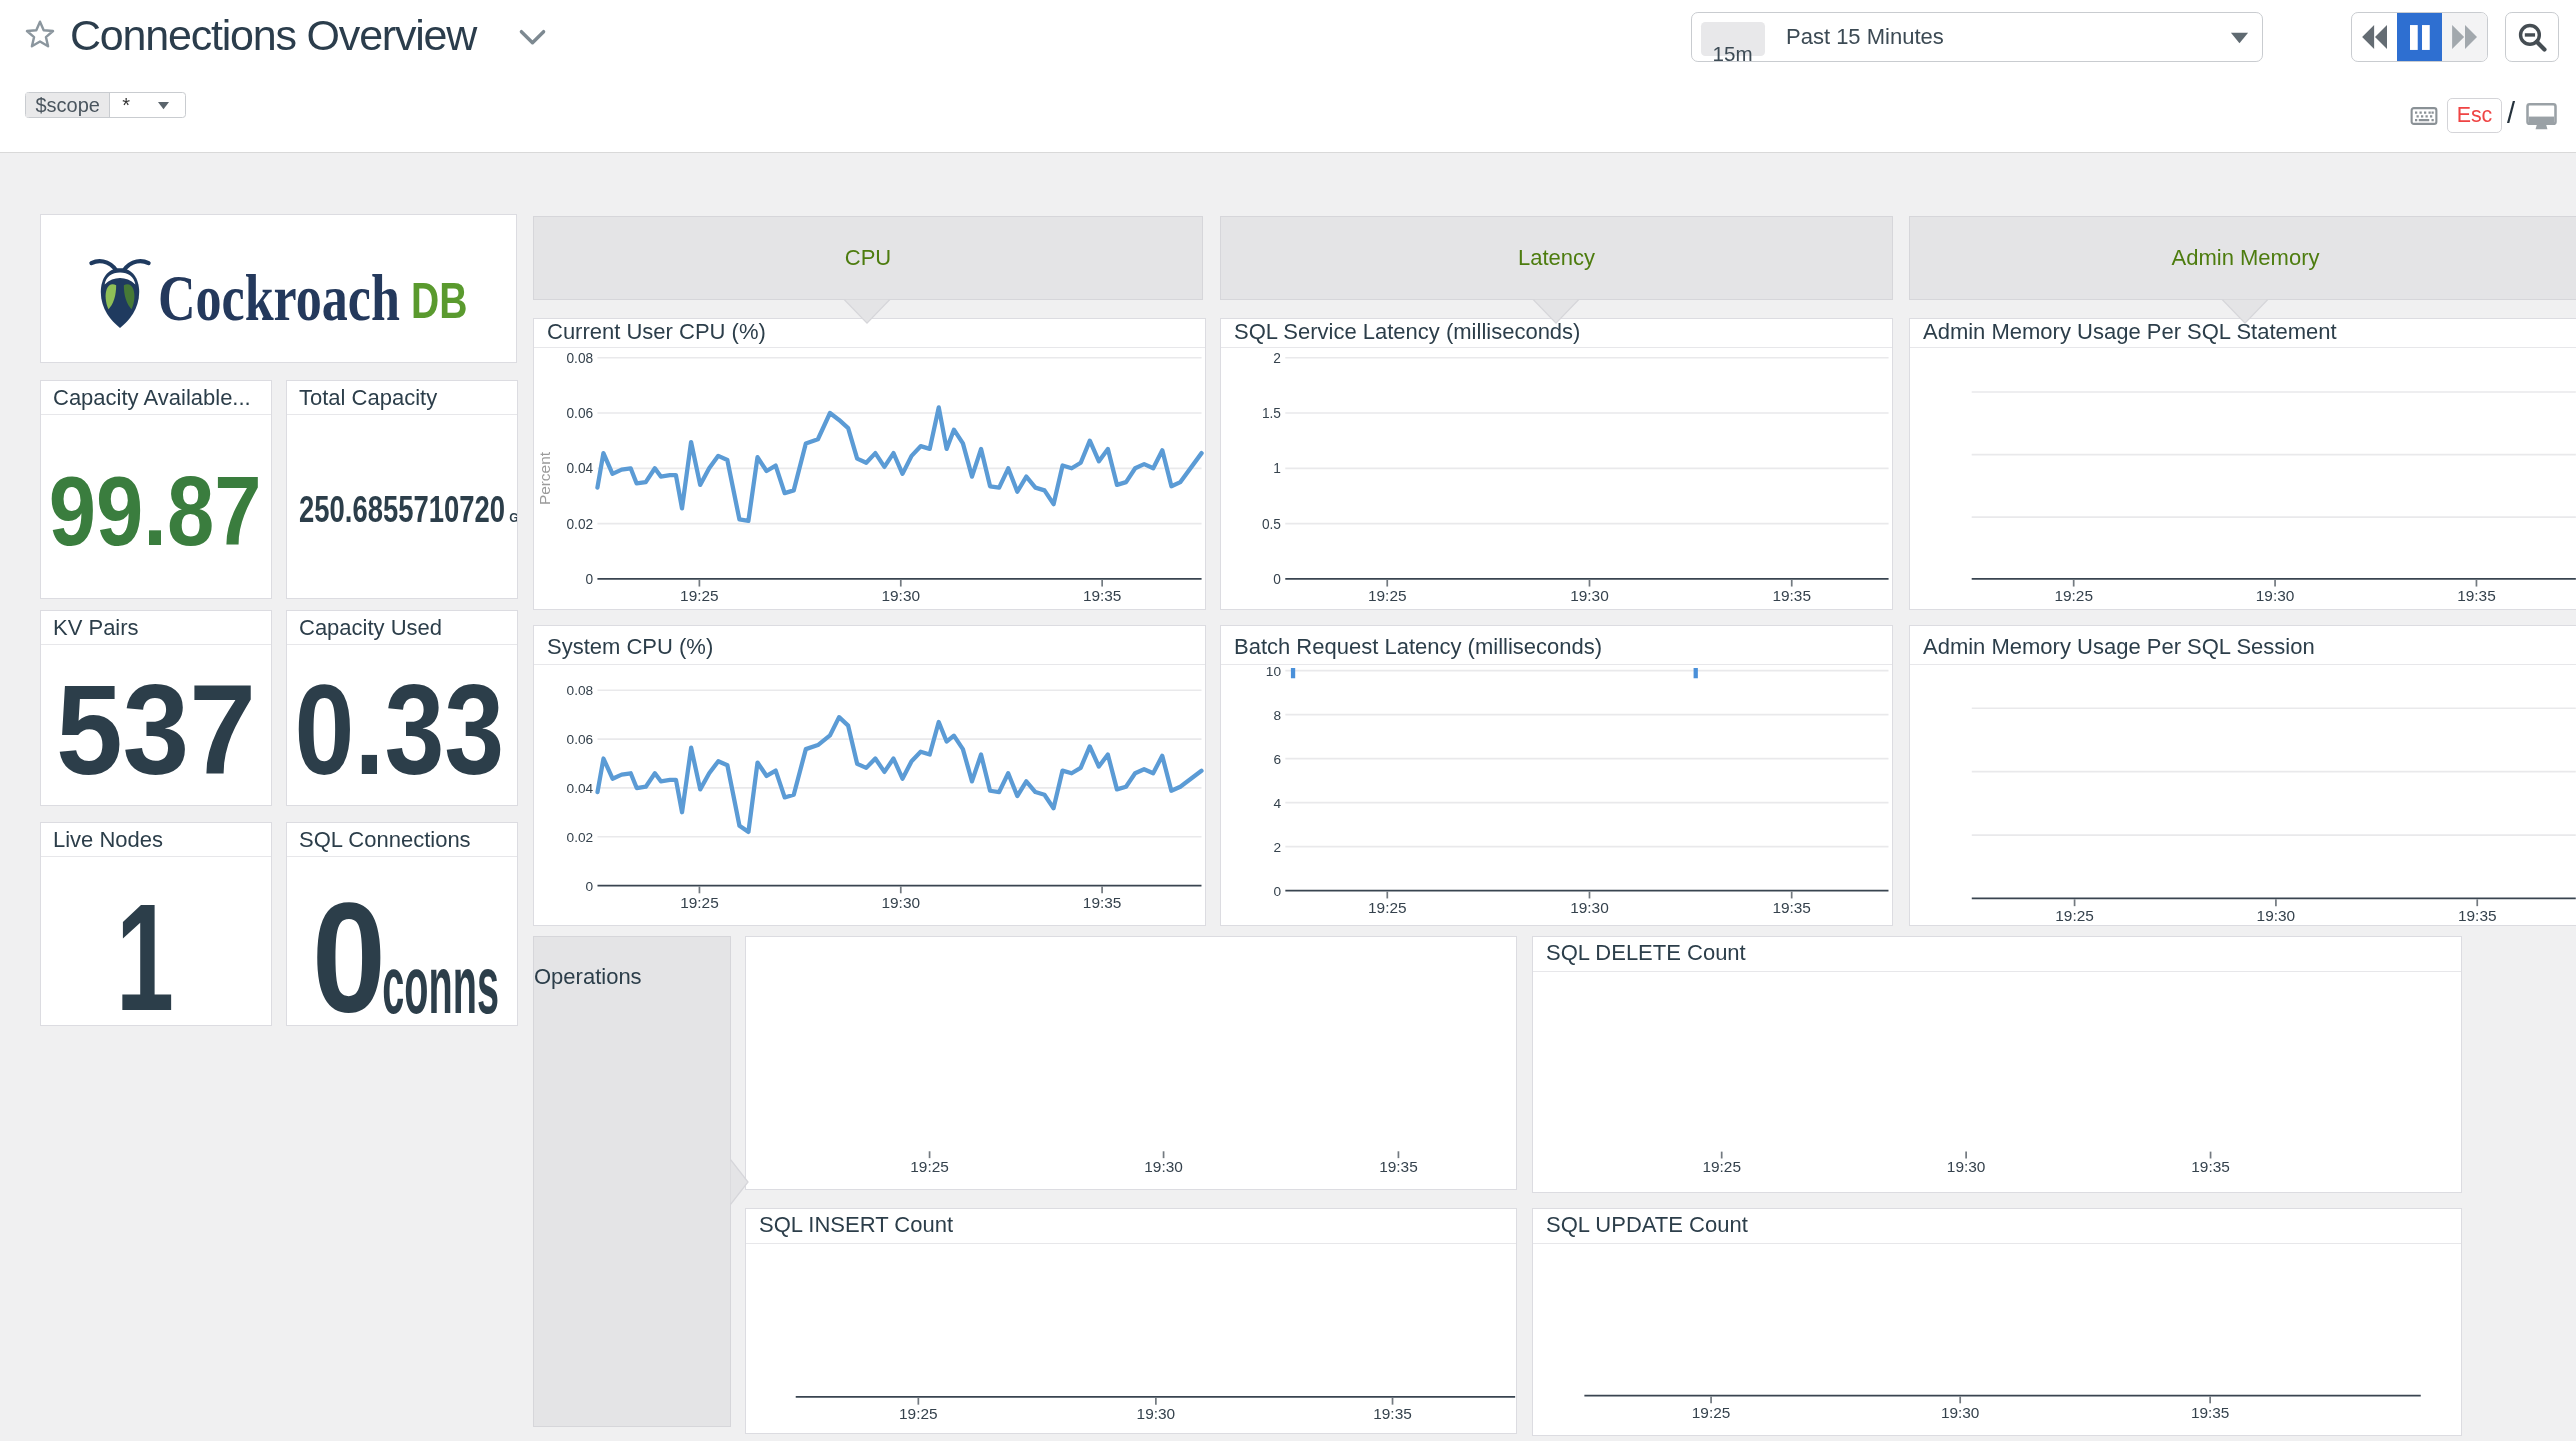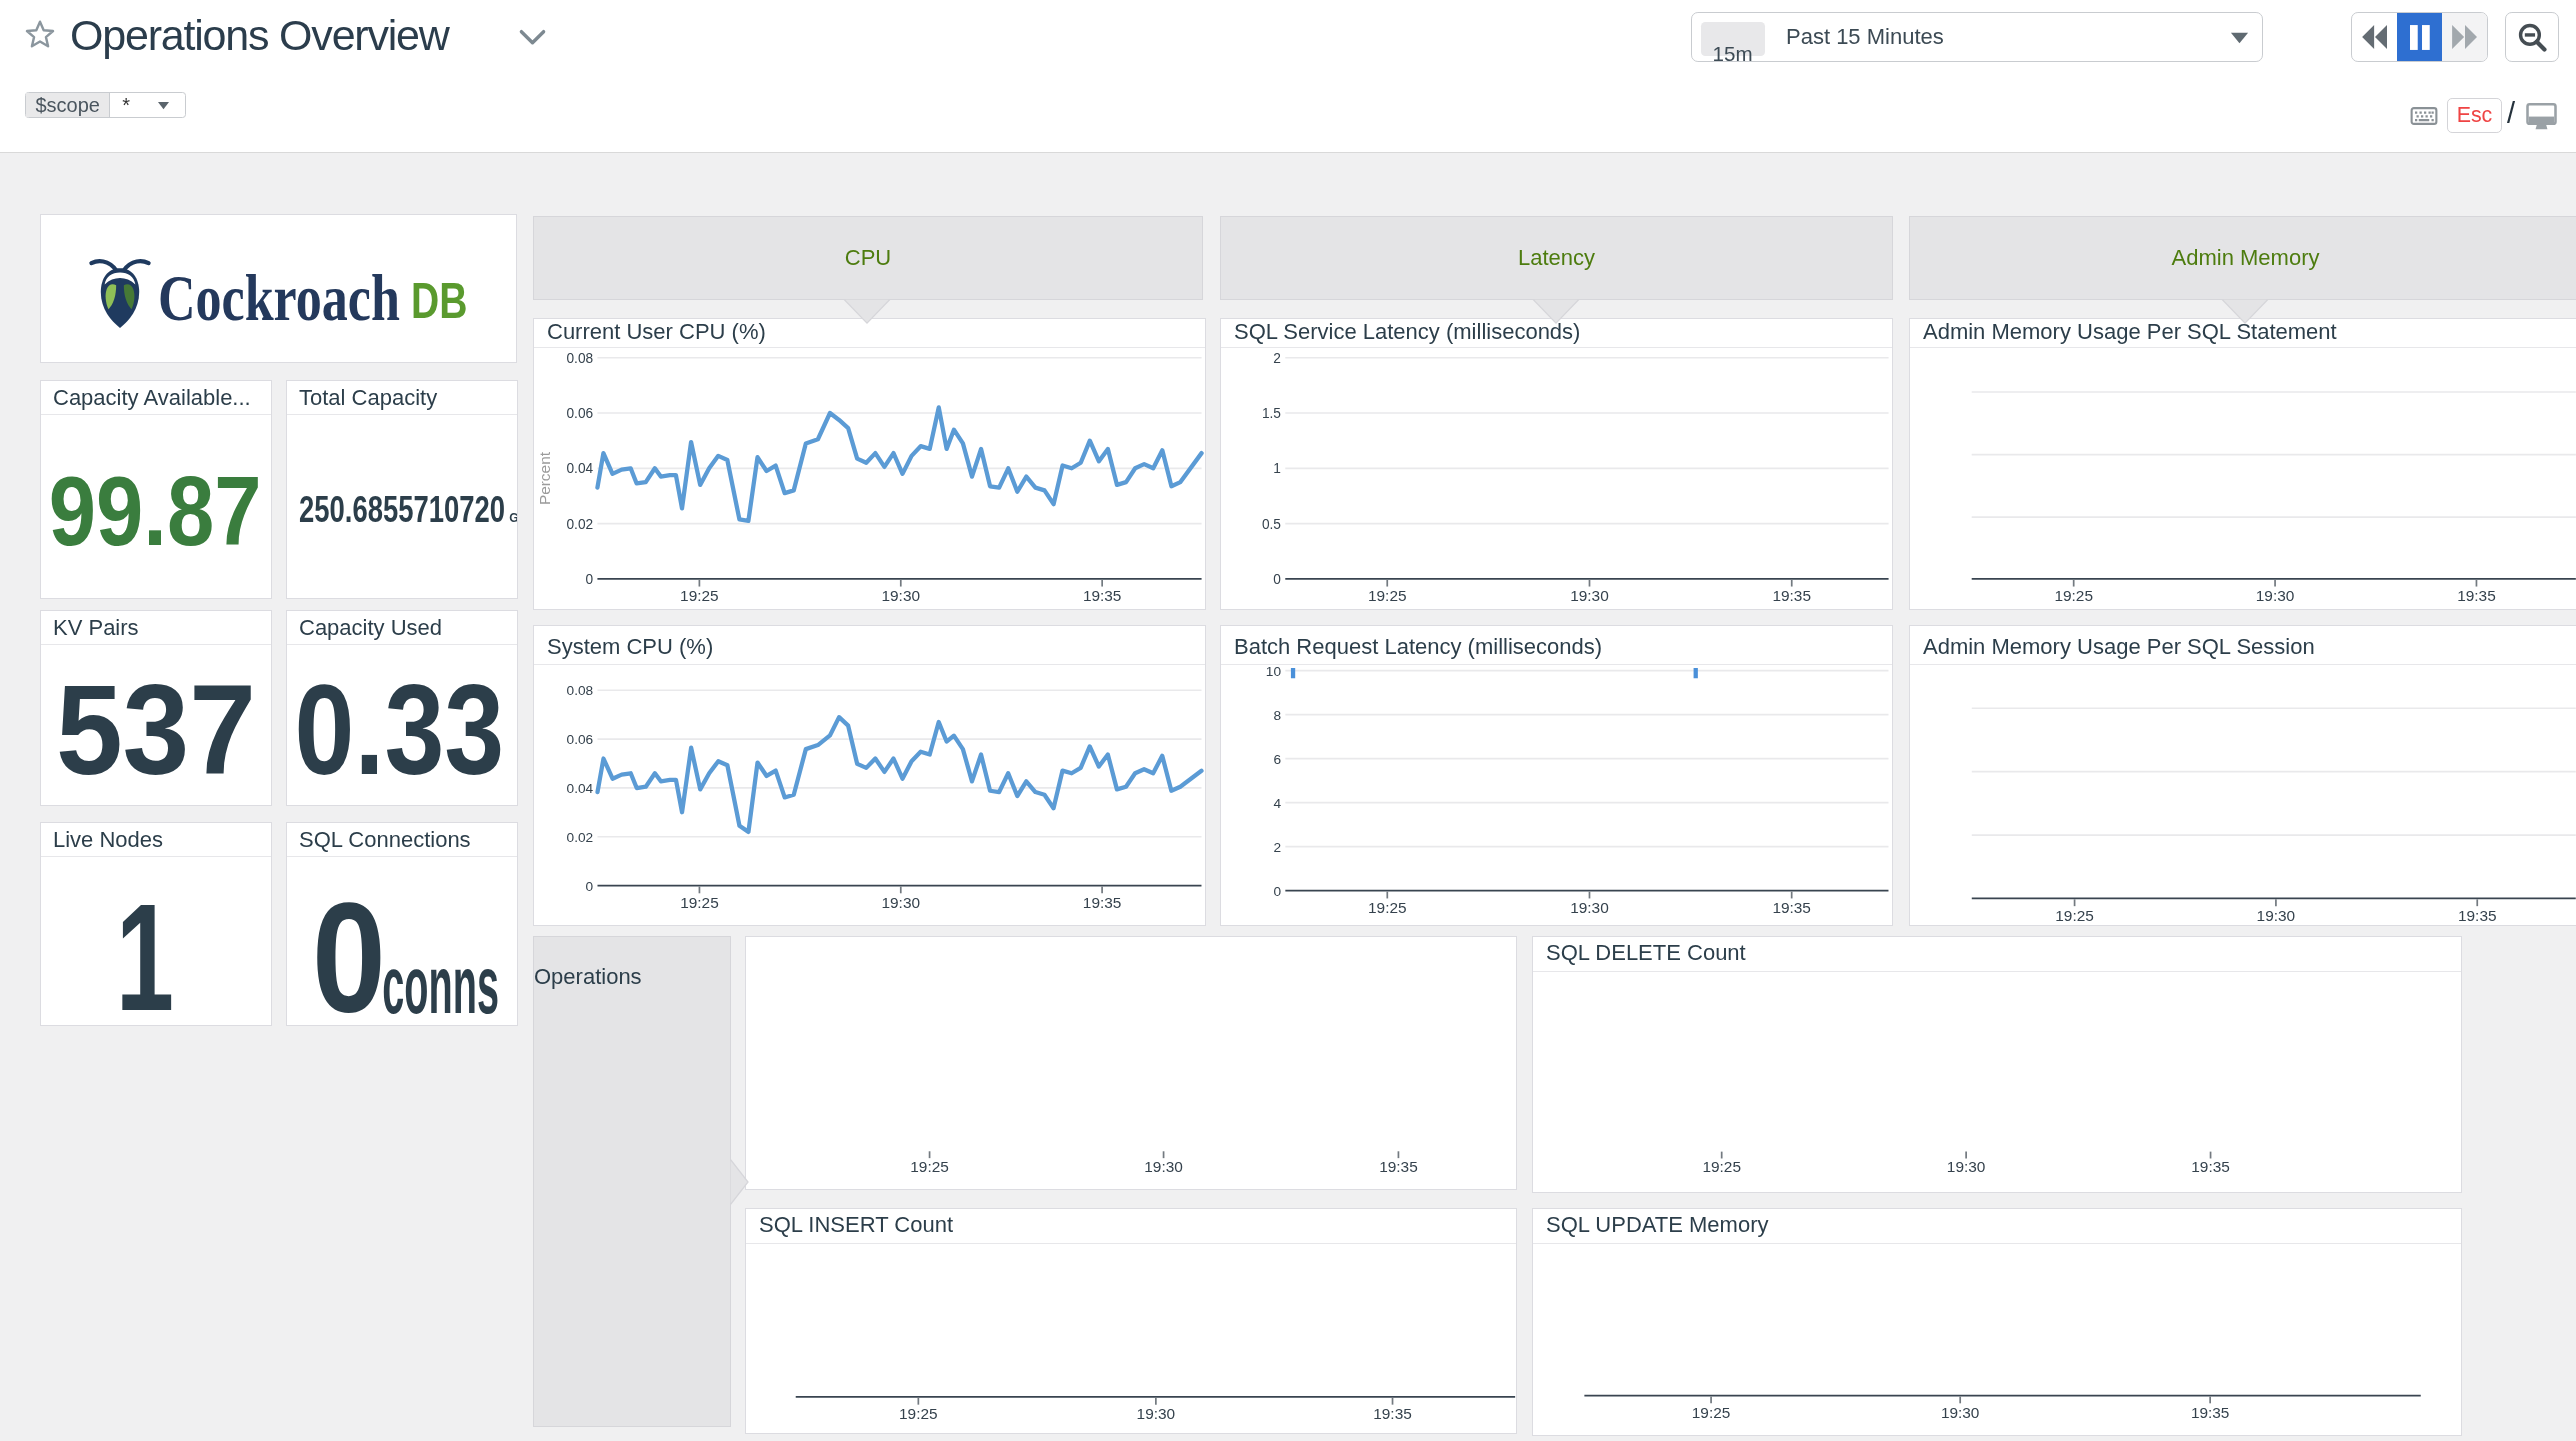--- a/index.html
+++ b/index.html
@@ -10,21 +10,21 @@
 .stitle { border-bottom:0.9px solid #e7e7ea; color:#2c3e4a; font-size:22px;
   padding-left:12px; white-space:nowrap; overflow:hidden; height:34px; line-height:33px; }
 .ghead { position:absolute; background:#e4e4e6; border:0.9px solid #d6d6da;
   color:#4d7c0f; font-size:22px; text-align:center; line-height:82px; height:84px; }
 </style></head><body>
 
 <div class="abs" style="left:0;top:0;width:2576px;height:153px;background:#ffffff;border-bottom:0.9px solid #d9d9d9"></div>
 <svg class="abs" style="left:23px;top:17px" width="34" height="36" viewBox="0 0 24 24">
 <path d="M12 2.6 L14.6 8.6 L21.2 9.2 L16.2 13.5 L17.7 20 L12 16.6 L6.3 20 L7.8 13.5 L2.8 9.2 L9.4 8.6 Z" fill="none" stroke="#8b969e" stroke-width="1.7" stroke-linejoin="round"></path>
   </svg>
-<div class="abs" style="left:70px;top:11px;font-size:43px;color:#2b3d4c;letter-spacing:-1.2px">Operations Overview</div>
+<div class="abs" style="left:70px;top:11px;font-size:43px;color:#2b3d4c;letter-spacing:-1.2px">Connections Overview</div>
 <svg class="abs" style="left:518px;top:29px" width="29" height="19" viewBox="0 0 34 22">
 <polyline points="4,3 17,16 30,3" fill="none" stroke="#7d8991" stroke-width="4" stroke-linecap="round" stroke-linejoin="round"></polyline>
   </svg>
 <div class="abs" style="left:1691px;top:12px;width:572px;height:50px;background:#fff;border:0.9px solid #c9ccd0;border-radius:6.9px">
 <div class="abs" style="left:8.6px;top:9.4px;height:29px;padding:17px 12px;background:#e8e8ea;border-radius:4.3px;font-size:20.6px;line-height:29px;color:#3d4b55">15m</div>
 <div class="abs" style="left:94px;top:0;height:48px;line-height:48px;font-size:22px;color:#3c4a54">Past 15 Minutes</div>
 <svg class="abs" style="right:13px;top:19px" width="19" height="12" viewBox="0 0 22 14">
       <polygon points="1,1 21,1 11,13" fill="#5f6a71"></polygon>
     </svg>
 </div>
@@ -305,21 +305,21 @@
       <line x1="58" y1="219" x2="897" y2="219" stroke="#394450" stroke-width="2"></line>
       <line x1="201" y1="220" x2="201" y2="228" stroke="#737a80" stroke-width="2"></line>
       <line x1="478" y1="220" x2="478" y2="228" stroke="#737a80" stroke-width="2"></line>
       <line x1="754" y1="220" x2="754" y2="228" stroke="#737a80" stroke-width="2"></line>
       <text x="201" y="245" font-size="18" fill="#35424d" text-anchor="middle" font-family="Liberation Sans">19:25</text>
       <text x="478" y="245" font-size="18" fill="#35424d" text-anchor="middle" font-family="Liberation Sans">19:30</text>
       <text x="754" y="245" font-size="18" fill="#35424d" text-anchor="middle" font-family="Liberation Sans">19:35</text>
     </svg>
   </div>
 <div class="card" style="left:1532px;top:1208px;width:930px;height:228px">
-    <div class="ctitle" style="height:35px;line-height:32px">SQL UPDATE Memory</div>
+    <div class="ctitle" style="height:35px;line-height:32px">SQL UPDATE Count</div>
     <svg width="928" height="226" style="position:absolute;left:0;top:0" viewBox="0 0 1082 264">
       <line x1="59" y1="218" x2="1036" y2="218" stroke="#394450" stroke-width="2"></line>
       <line x1="207" y1="219" x2="207" y2="227" stroke="#737a80" stroke-width="2"></line>
       <line x1="498" y1="219" x2="498" y2="227" stroke="#737a80" stroke-width="2"></line>
       <line x1="790" y1="219" x2="790" y2="227" stroke="#737a80" stroke-width="2"></line>
       <text x="207" y="244" font-size="18" fill="#35424d" text-anchor="middle" font-family="Liberation Sans">19:25</text>
       <text x="498" y="244" font-size="18" fill="#35424d" text-anchor="middle" font-family="Liberation Sans">19:30</text>
       <text x="790" y="244" font-size="18" fill="#35424d" text-anchor="middle" font-family="Liberation Sans">19:35</text>
     </svg>
   </div>

